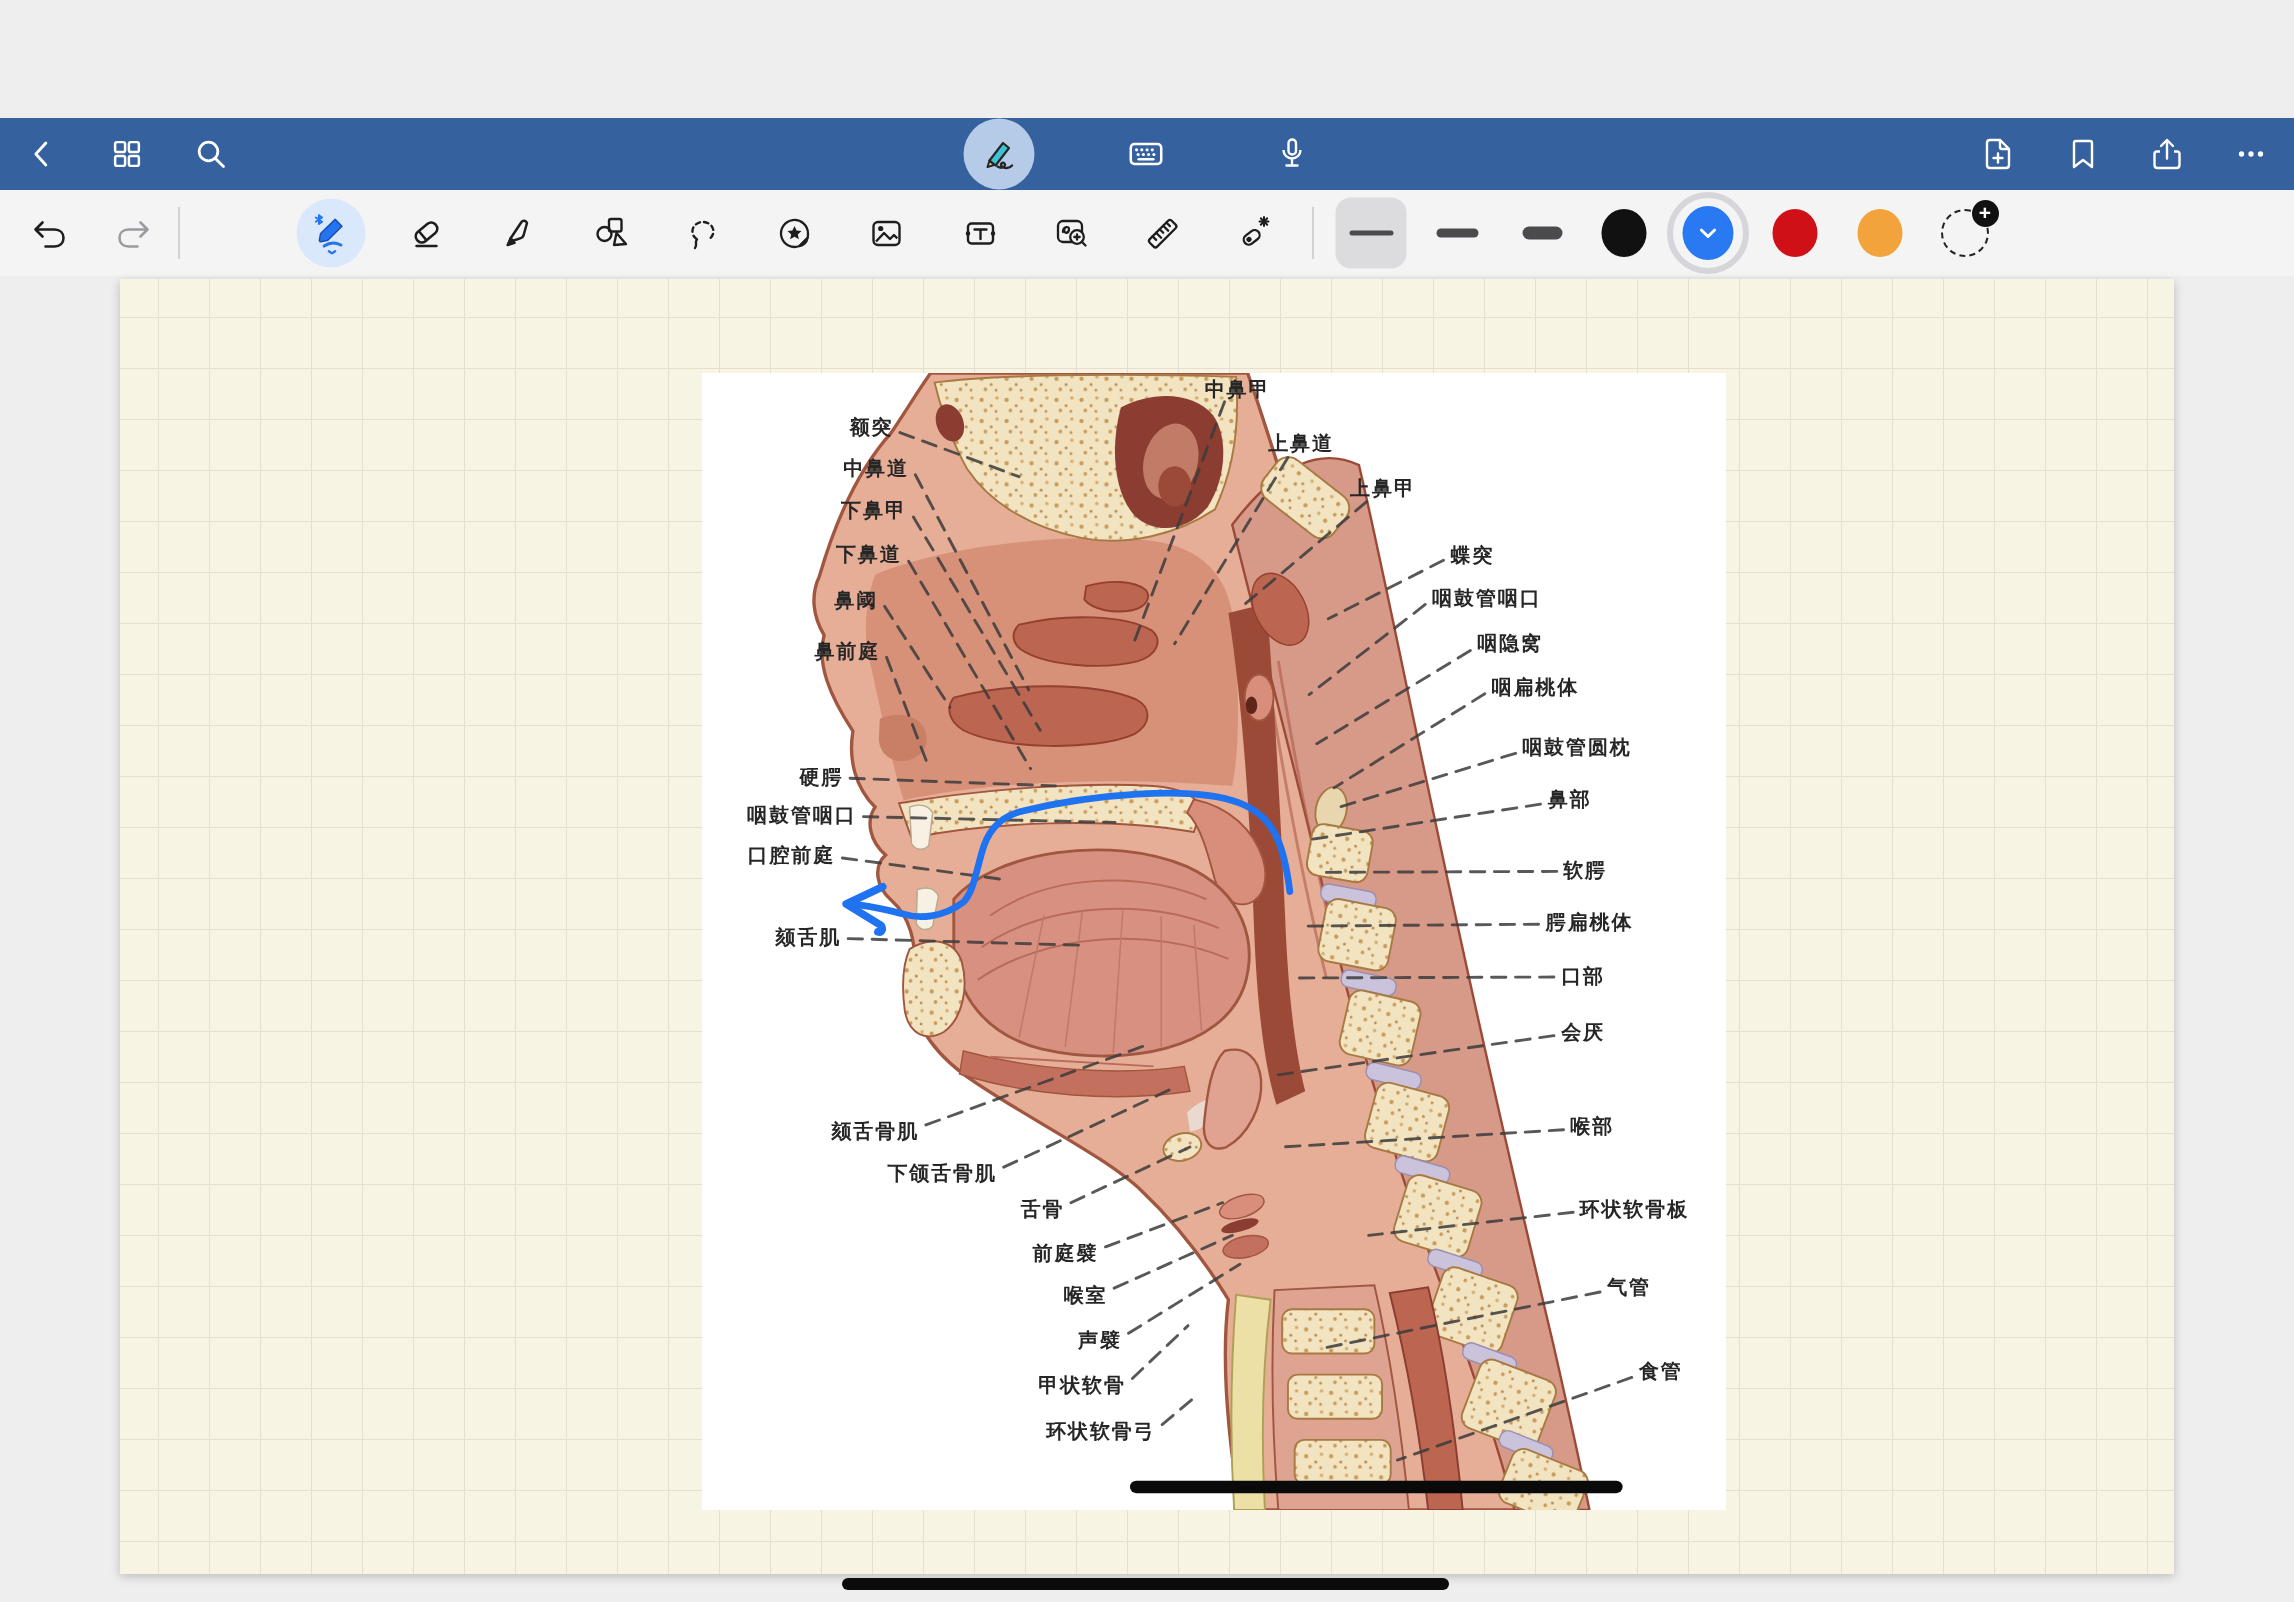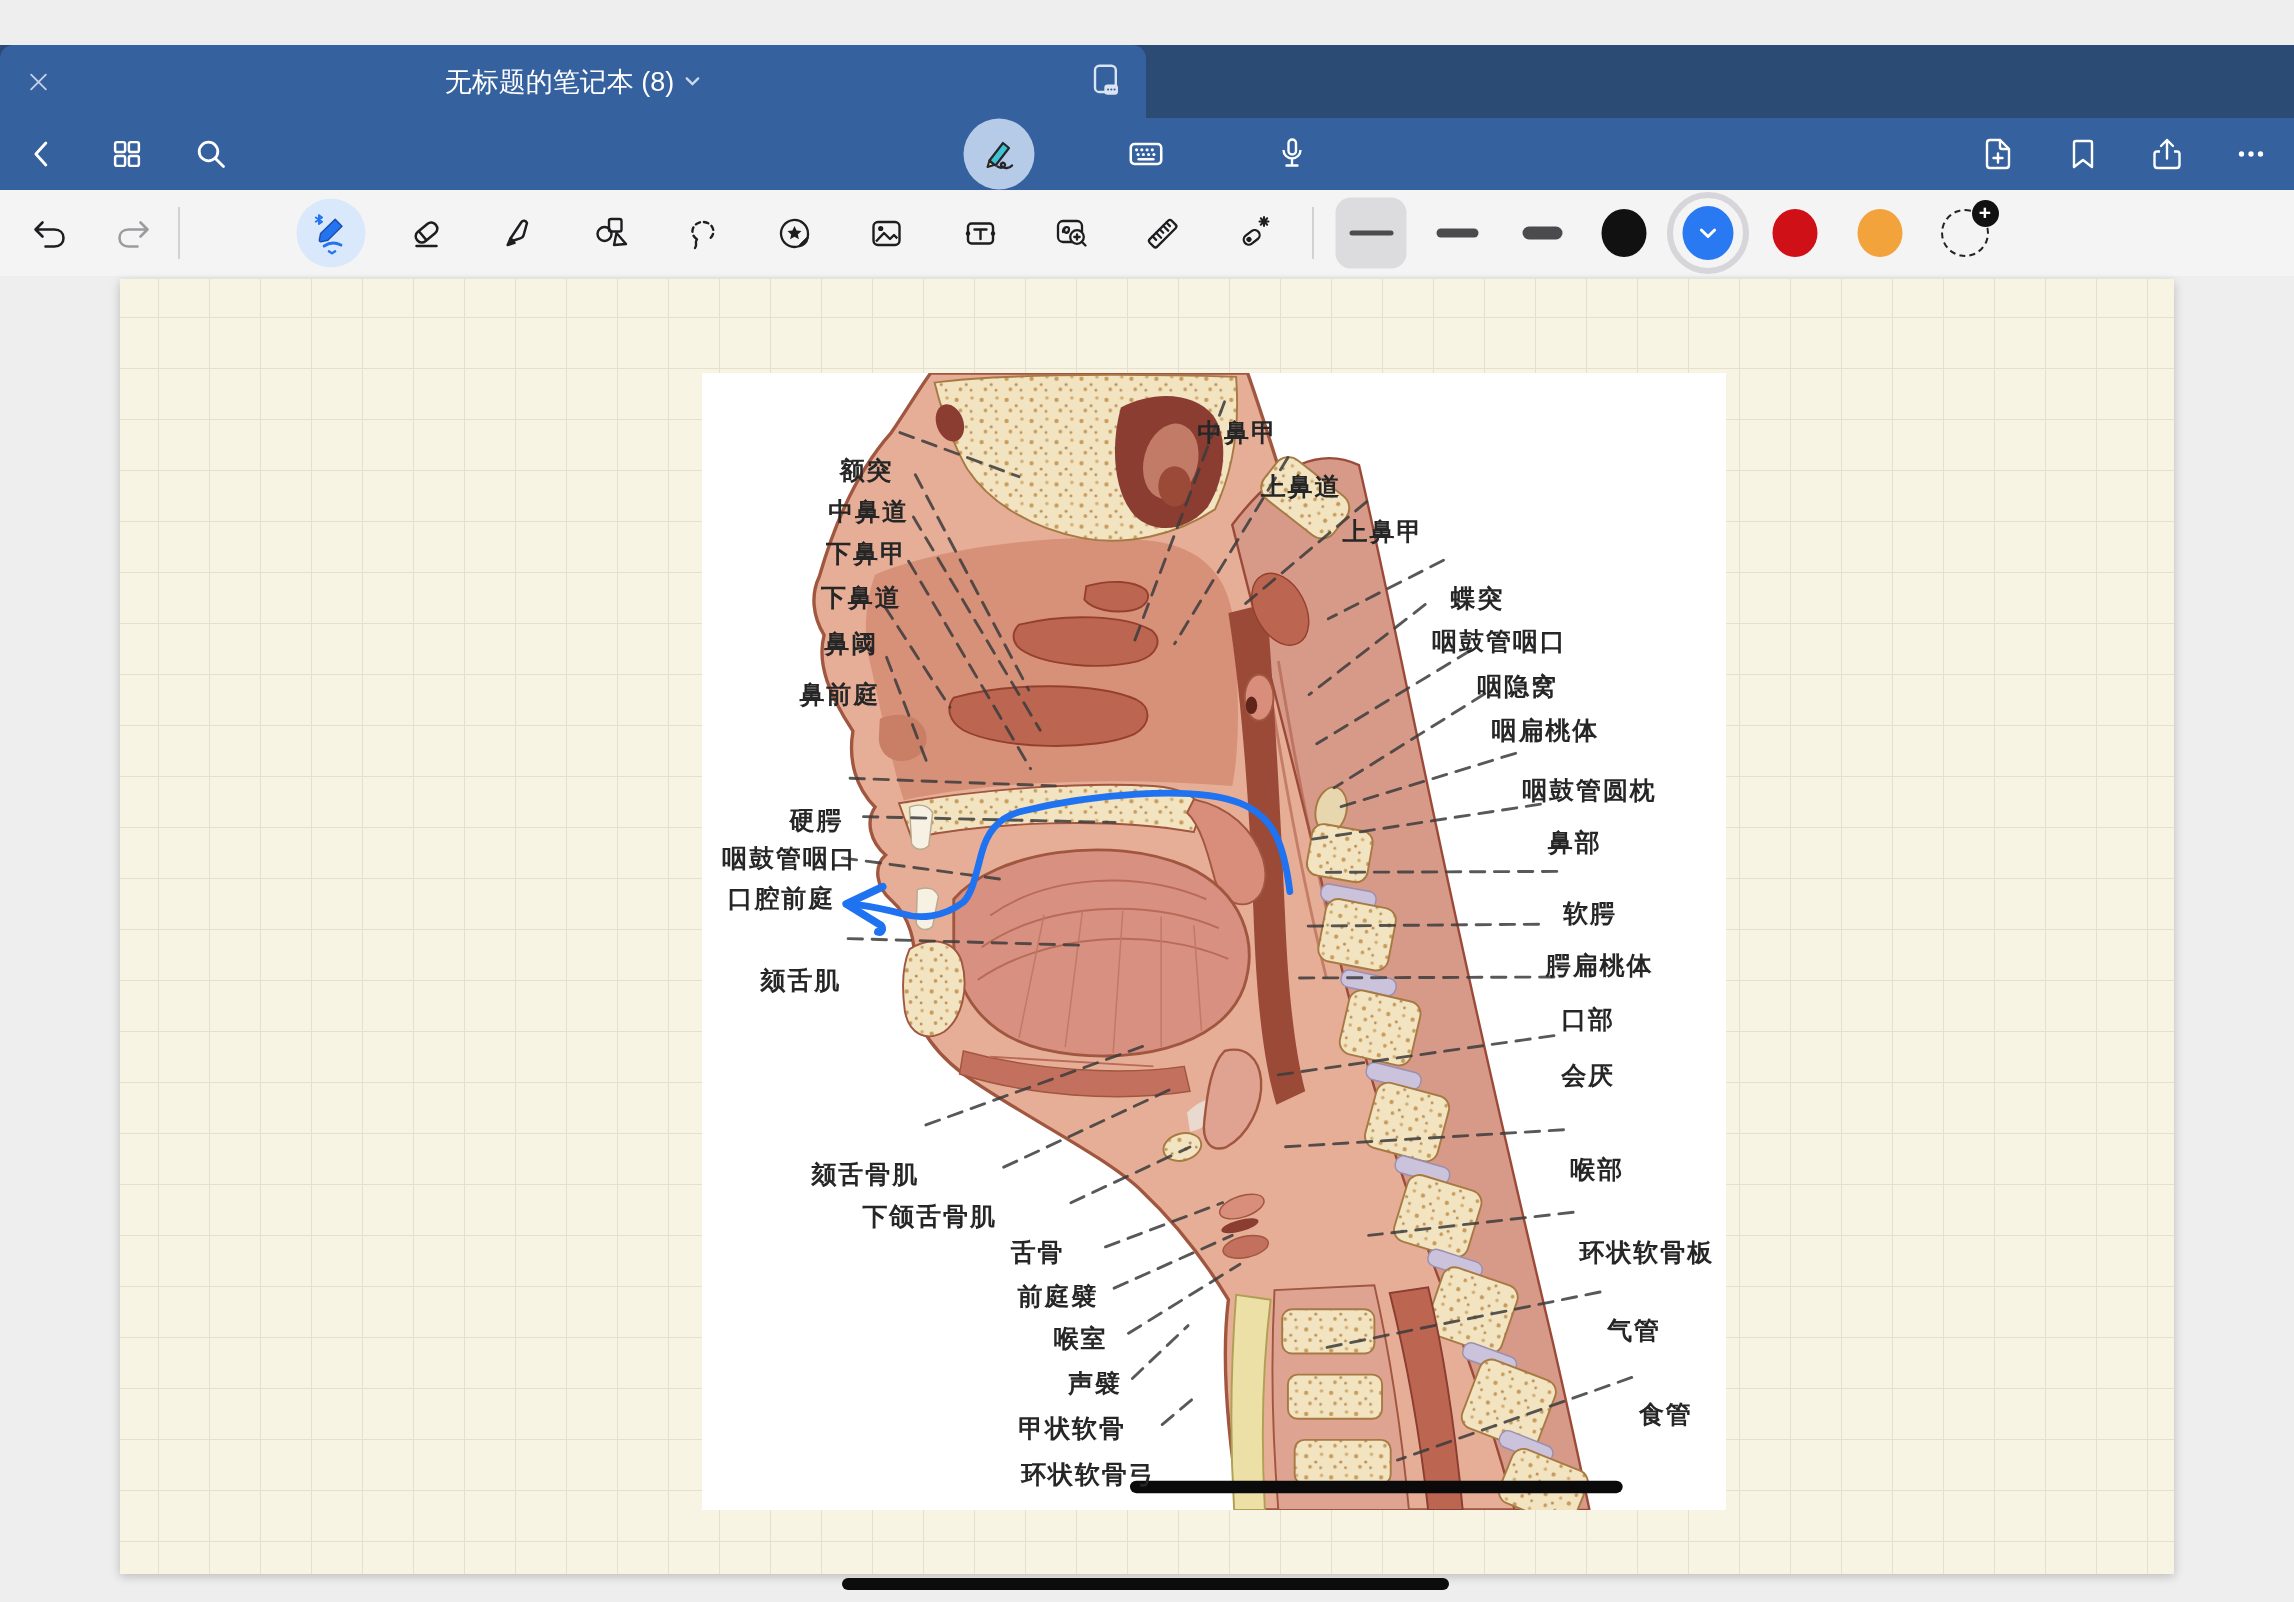--- a/index.html
+++ b/index.html
@@ -54,56 +54,32 @@
   .paper{position:absolute;left:120px;top:2.9px;width:2054px;height:1295px;
          background-color:#f8f4e4;
          background-image:linear-gradient(#e5e0cc 1.4px,transparent 1.4px),
                           linear-gradient(90deg,#e5e0cc 1.4px,transparent 1.4px);
          background-size:51px 51px;background-position:38px 38px;
          box-shadow:0 2.9px 9.6px rgba(0,0,0,.22);}
   .anatomy{position:absolute;left:582px;top:94px;width:1024px;height:1137px;background:#fff;}
   .anatomy svg{position:absolute;left:0;top:0;}
   .labels{position:absolute;left:0;top:0;width:100%;height:100%;pointer-events:none;}
   .a-label{position:absolute;font-family:"Liberation Serif","DejaVu Serif",serif;
-           font-size:25px;font-weight:600;color:#262626;white-space:nowrap;letter-spacing:1.9px;
-           transform:translate(0,-50%);margin-top:43px;}
+           font-size:20px;font-weight:600;color:#262626;white-space:nowrap;letter-spacing:1.9px;
+           transform:translate(0,-50%);}
   .a-label.right{transform:translate(-100%,-50%);}
   .a-label.center{transform:translate(-50%,-50%);}
   .home-indicator{position:absolute;left:842px;top:1578px;width:607px;height:11.5px;border-radius:6.7px;background:#0c0c0c;}
 </style>
 </head>
 <body>
 
 <div class="screen">
 
 
-  <div class="tab-strip">
-    <div class="tab">
-      <span class="tab-close">
-        <svg width="21" height="21" viewBox="0 0 20 20">
-            <path d="M 3,3 L 17,17 M 17,3 L 3,17" stroke="#c3cfe3" stroke-width="1.8" stroke-linecap="round"></path>
-          </svg>
-      </span>
-      <span class="tab-title-wrap">
-        <span>无标题的笔记本 (8)</span>
-        <svg width="17.3" height="11.5" viewBox="0 0 18 12">
-          <path d="M 3,2.5 L 9,8.5 L 15,2.5" fill="none" stroke="#cdd9ec" stroke-width="2.4" stroke-linecap="round"></path>
-          </svg>
-      </span>
-      <span class="tab-page-icon">
-        <svg width="33" height="35" viewBox="0 0 30 32">
-          <rect x="4.5" y="3" width="19" height="24" rx="4" fill="none" stroke="#dbe4f2" stroke-width="2.2"></rect>
-          <rect x="13" y="20" width="12.5" height="9.5" rx="3" fill="#dbe4f2"></rect>
-          <circle cx="16.4" cy="24.7" r="1" fill="#35619e"></circle>
-            <circle cx="19.4" cy="24.7" r="1" fill="#35619e"></circle>
-            <circle cx="22.4" cy="24.7" r="1" fill="#35619e"></circle>
-        </svg>
-      </span>
-    </div>
-  </div>
 
   <div class="main-toolbar">
     <span class="mt-btn" style="left:43px">
       <svg width="38" height="38" viewBox="0 0 40 40">
           <path d="M 23,8.5 L 12.5,20 L 23,31.5" fill="none" stroke="#fff" stroke-width="3" stroke-linecap="round" stroke-linejoin="round"></path>
         </svg>
     </span>
     <span class="mt-btn" style="left:127px">
       <svg width="38" height="38" viewBox="0 0 40 40" fill="none" stroke="#fff" stroke-width="2.6">
         <rect x="7.5" y="7.5" width="10.5" height="10.5" rx="2"></rect>

